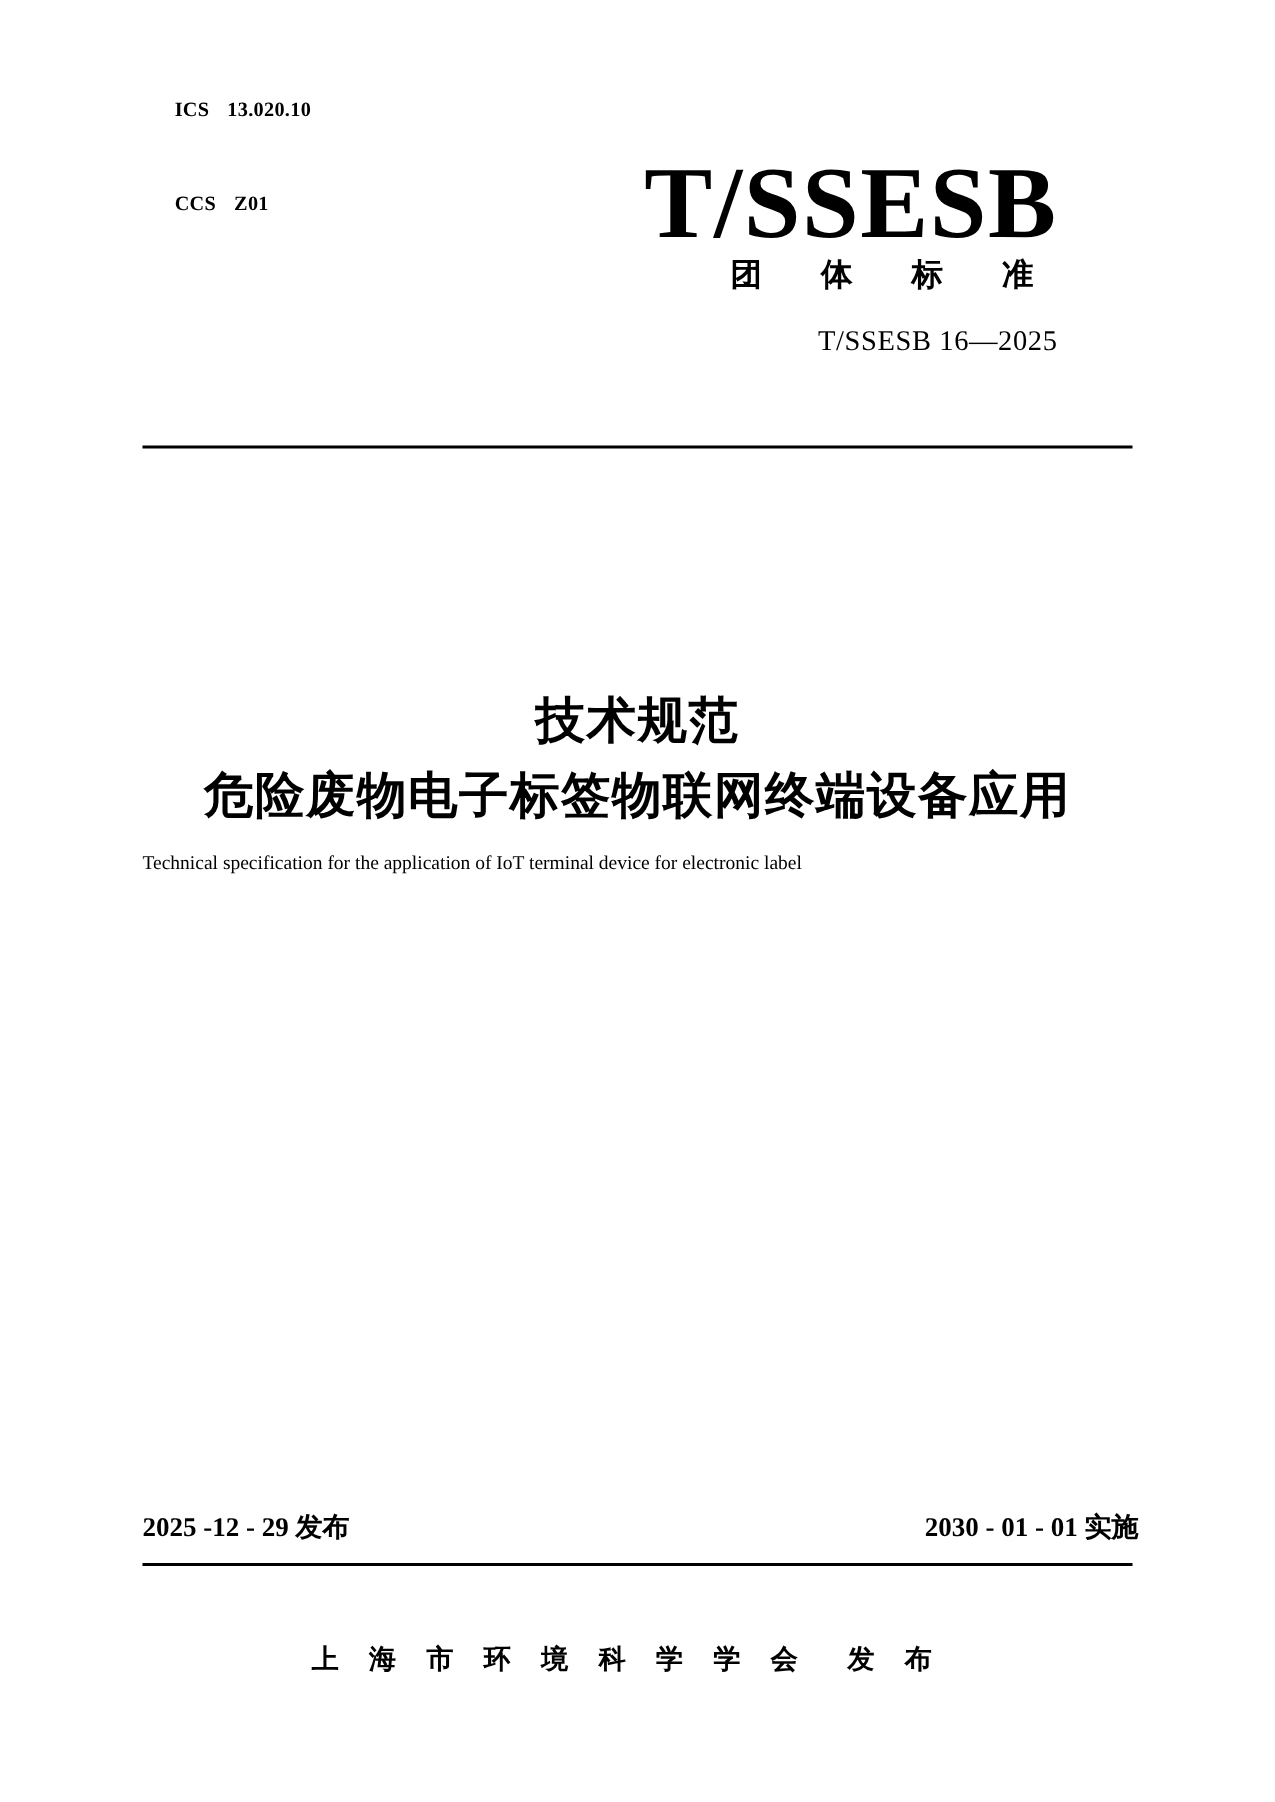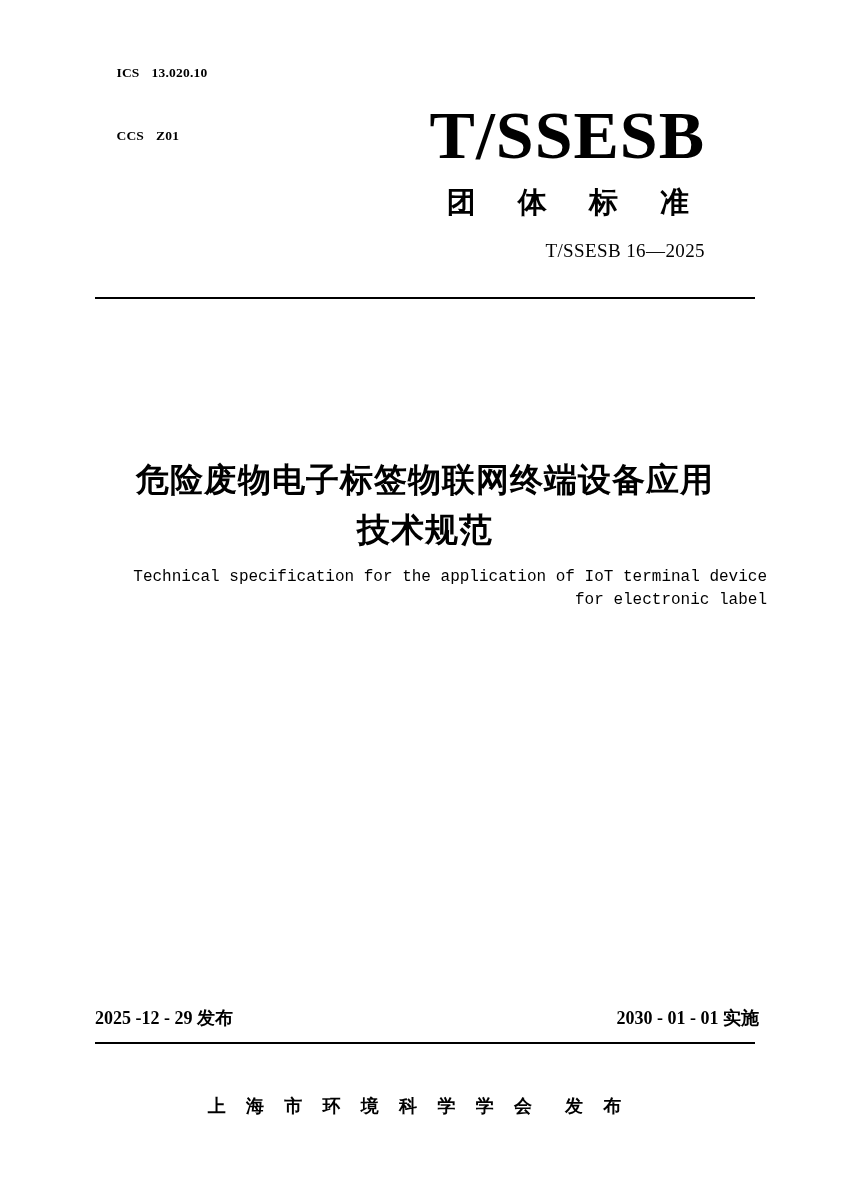--- a/index.html
+++ b/index.html
@@ -52,24 +52,23 @@
     box-sizing: border-box;
   }
   .mark-main {
     font-family: "Liberation Serif", serif;
     font-weight: bold;
     font-size: 68px;
     letter-spacing: 1px;
     line-height: 1.05;
   }
   .mark-cn {
-    margin-top: 14px;
     font-family: "DejaVu Sans", sans-serif;
     font-weight: bold;
-    font-size: 29px;
+    font-size: 21px;
     letter-spacing: 16px;
     padding-left: 28px;
     line-height: 1.2;
   }
   .mark-code {
     margin-top: 20px;
     font-family: "Liberation Serif", serif;
     font-size: 19px;
     letter-spacing: 0.4px;
   }
@@ -103,23 +102,23 @@
     font-weight: bold;
     font-size: 33px;
     line-height: 1.5;
     letter-spacing: 1px;
   }
   .title-en {
     position: absolute;
     left: 95px;
     top: 566px;
     width: 672px;
-    text-align: right;
-    font-family: Liberation Mono, monospace;
-    font-size: 16px;
+    text-align: left;
+    font-family: Liberation Serif, serif;
+    font-size: 13px;
     line-height: 1.42;
   }
 
   
   .dates-row {
     position: absolute;
     left: 95px;
     top: 1006px;
     width: 664px;
     display: flex;
@@ -169,22 +168,22 @@
 
   <div class="mark-wrap">
     <div class="mark-main">T/SSESB</div>
     <div class="mark-cn">团 体 标 准</div>
     <div class="mark-code">T/SSESB 16—2025</div>
   </div>
 
   <div class="rule-top"></div>
 
   <div class="title-cn">
+    <div>技术规范</div>
     <div>危险废物电子标签物联网终端设备应用</div>
-    <div>技术规范</div>
   </div>
 
   <div class="title-en">
     <div>Technical specification for the application of IoT terminal device for electronic label</div>
   </div>
 
   <div class="dates-row">
     <div class="date-item">2025 -12 - 29 发布</div>
     <div class="date-item">2030 - 01 - 01 实施</div>
   </div>

